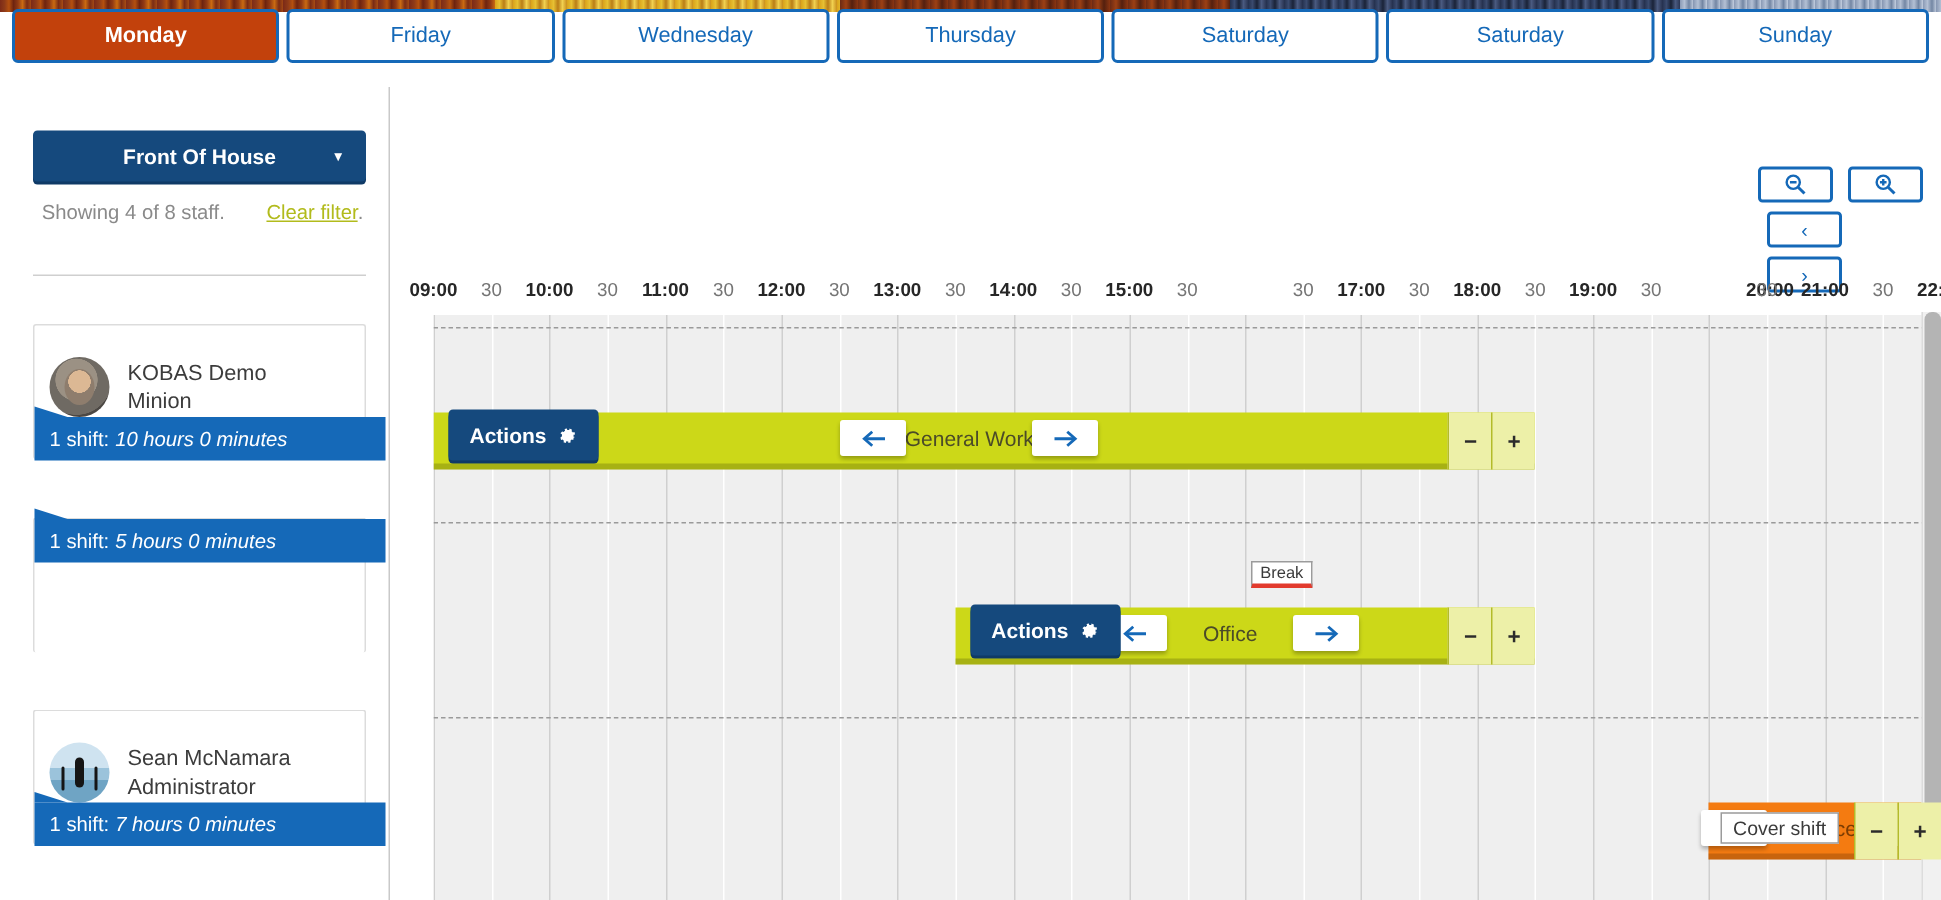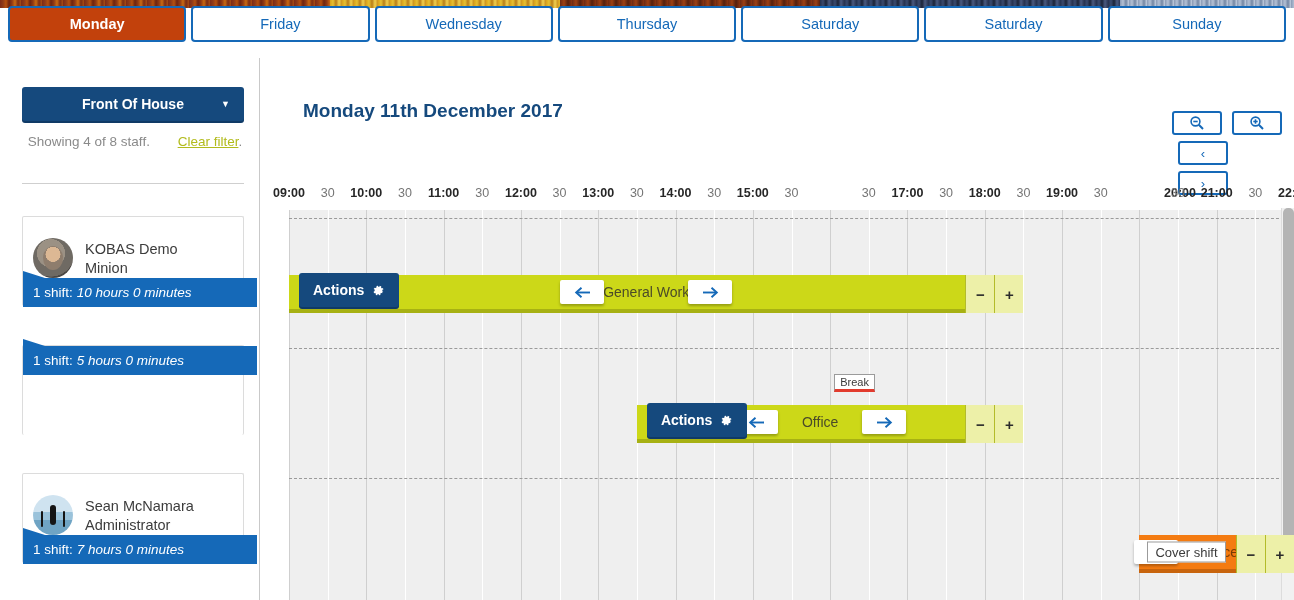--- a/index.html
+++ b/index.html
@@ -367,21 +367,20 @@
           </div>
           <div class="staff-foot">
             <span>1 shift:</span>
             <span class="hrs">7 hours 0 minutes</span>
           </div>
         </div>
       </div>
   </div>
 
   <div class="main">
-    <div class="page-title">Monday 11th December 2017</div>
 
     <div class="zoom-pad">
       <button class="zbtn">
         <svg width="16" height="16" viewBox="0 0 16 16">
           <circle cx="6.5" cy="6.5" r="4.4" fill="none" stroke="#1569b8" stroke-width="1.6"></circle>
           <line x1="9.8" y1="9.8" x2="14" y2="14" stroke="#1569b8" stroke-width="2"></line>
           <line x1="4.3" y1="6.5" x2="8.7" y2="6.5" stroke="#1569b8" stroke-width="1.6"></line>
         </svg>
       </button>
       <button class="zbtn">

